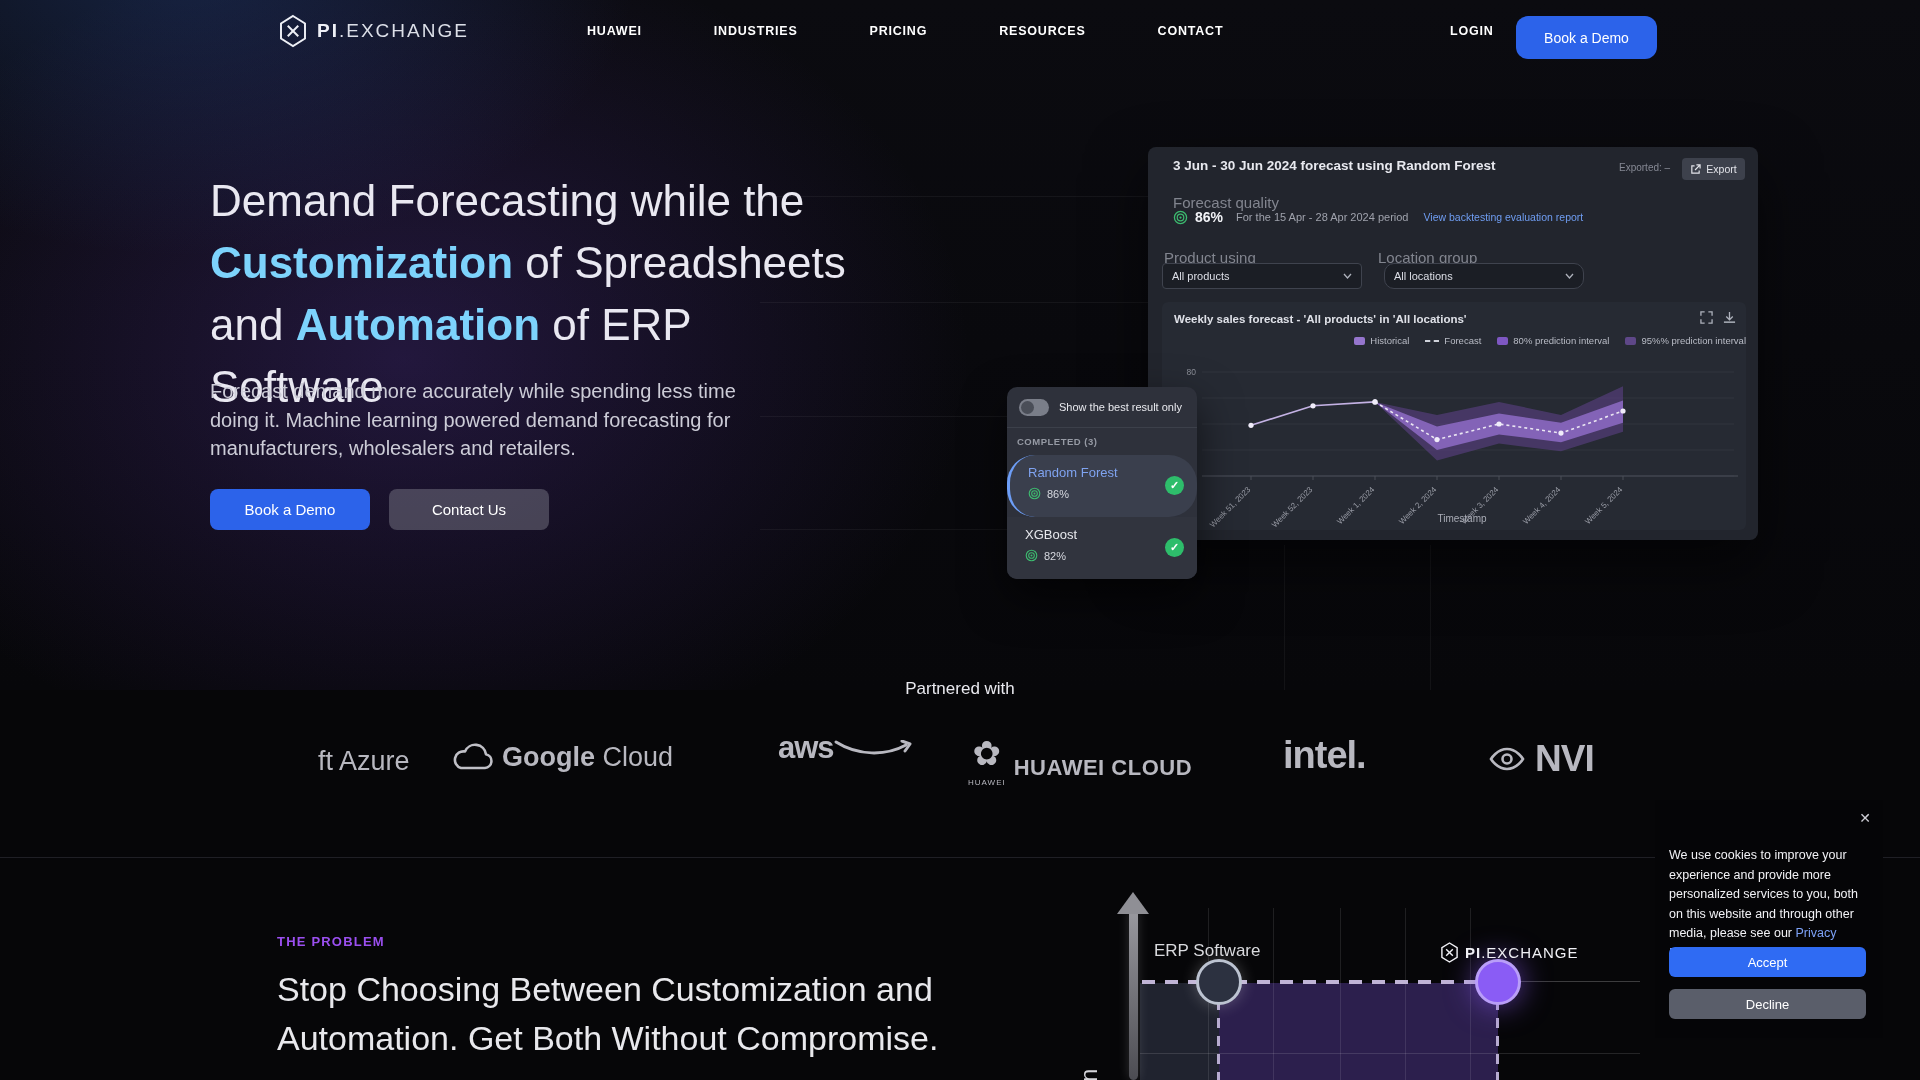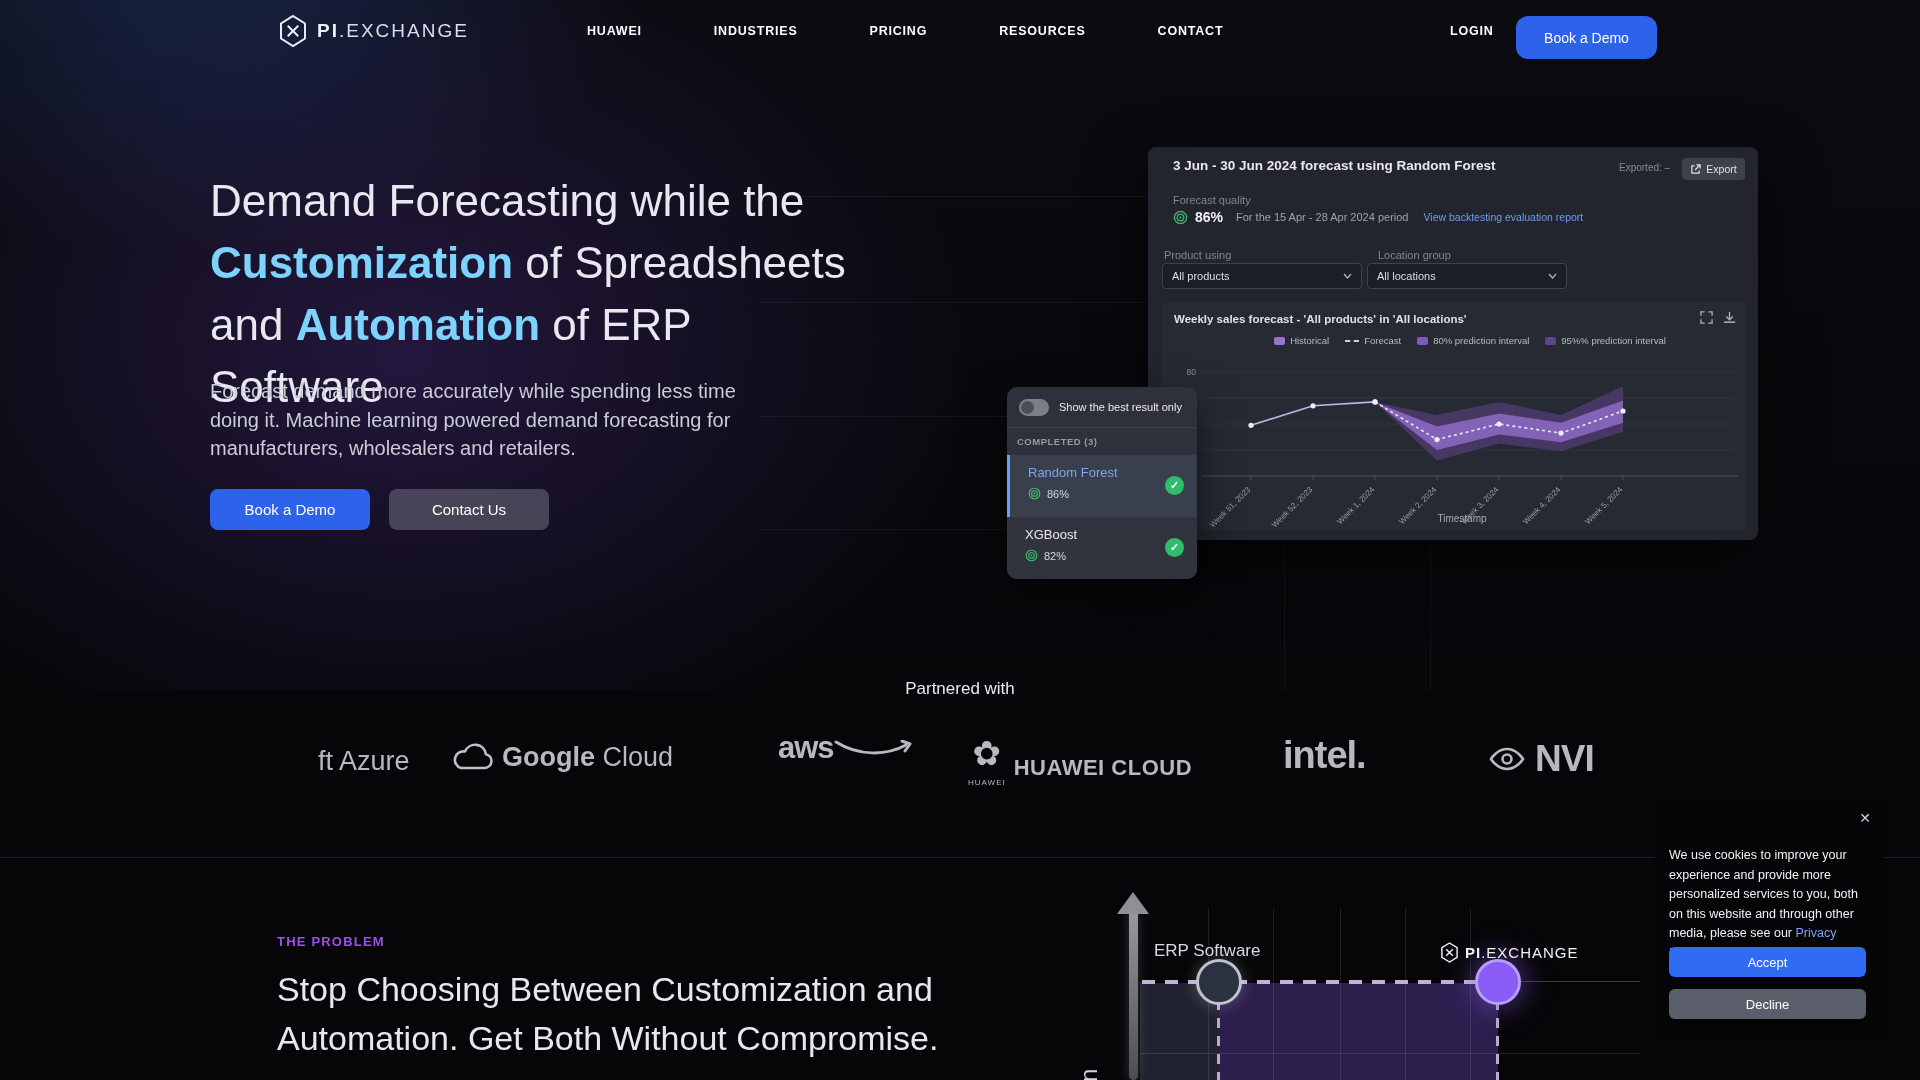--- a/index.html
+++ b/index.html
@@ -38,57 +38,57 @@
   #cta-secondary { left:389px; top:489px; width:160px; height:41px; background:rgba(130,130,145,.45); }
 
   
   #dash { left:1148px; top:147px; width:610px; height:393px; background:#22252d; border-radius:8px;
     box-shadow:0 24px 60px rgba(0,0,0,.55); z-index:10; }
   #dash-title { left:25px; top:11px; font-size:13.5px; font-weight:700; color:#e8e9ef; }
   #exported { left:471px; top:15px; font-size:10px; color:#868994; }
   #export-btn { left:534px; top:11px; width:63px; height:22px; background:#3d414c; border:none;
     border-radius:4px; color:#e3e4ea; font-size:10.5px; font-family:inherit; cursor:pointer;
     display:flex; align-items:center; justify-content:center; gap:5px; }
-  .mini-label { font-size:11px; color:#82858f; }
+  .mini-label { font-size:15px; color:#82858f; }
   #fq-label { left:25px; top:47px; }
   #quality-row { left:25px; top:62px; display:flex; align-items:center; gap:7px; }
   #quality-score { font-size:14px; font-weight:700; color:#f2f3f7; }
   #quality-period { font-size:11px; color:#9fa2ac; margin-left:6px; }
   #report-link { font-size:10.5px; color:#6f9df2; margin-left:8px; cursor:pointer; }
   #pg-label { left:16px; top:102px; } #lg-label { left:230px; top:102px; }
   .dropdown { top:116px; width:200px; height:26px; background:#1b1e25; border:1px solid #3f434e;
     border-radius:4px; display:flex; align-items:center; justify-content:space-between;
     padding:0 9px; font-size:11px; color:#dcdee6; cursor:pointer; }
-  #dd-product { left:14px; } #dd-location { left:219px; }
+  #dd-product { left:14px; } #dd-location { left:236px;border-radius:10px; }
   #chart-card { left:14px; top:155px; width:584px; height:228px; background:#262a33; border-radius:6px; }
   #cc-title { left:12px; top:11px; font-size:11.5px; font-weight:700; color:#dfe1e8; }
   .cc-icon { top:9px; color:#aeb2bc; cursor:pointer; }
   #icon-fs { left:538px; } #icon-dl { left:561px; }
-  #legend { left:16px; top:33px; width:584px; display:flex; justify-content:center; gap:16px;
+  #legend { left:0; top:33px; width:584px; display:flex; justify-content:flex-end; gap:16px;
     font-size:9.5px; color:#b9bcc6; align-items:center; }
   .leg { display:flex; align-items:center; gap:5px; }
   .sw { width:11px; height:8px; border-radius:2px; }
   .sw-hist { background:#9575cd; }
   .sw-fc { width:14px; height:0; border-top:2px dashed #cfd2da; border-radius:0; }
   .sw-80 { background:#7e57c2; }
   .sw-95 { background:#5e4788; }
 
   
   #popup { left:1007px; top:387px; width:190px; height:192px; background:#2e313b; border-radius:10px;
     box-shadow:0 18px 44px rgba(0,0,0,.6); z-index:40; overflow:hidden; }
   #toggle-row { left:0; top:0; width:190px; height:41px; display:flex; align-items:center; gap:10px;
     padding:0 12px; border-bottom:1px solid #3c404a; }
   #toggle { width:30px; height:17px; border-radius:9px; background:#7a7e89; position:relative;
     cursor:pointer; flex:0 0 auto; }
   #toggle .knob { position:absolute; left:2px; top:2px; width:13px; height:13px; border-radius:50%;
     background:#4a4e58; }
   #toggle-label { font-size:11px; color:#e8e9ee; }
   #completed { left:10px; top:49px; font-size:9.5px; font-weight:700; letter-spacing:.5px; color:#969aa4; }
   .model-row { left:0; width:190px; cursor:pointer; }
-  #model-1 { top:68px; height:62px; background:#3a3f4d; border-left:3px solid #6d9ef7; }
+  #model-1 { top:68px; height:62px; background:#3a3f4d; border-left:3px solid #6d9ef7;border-radius:28px; }
   #model-2 { top:130px; height:62px; background:#31343e; }
   .model-name { position:absolute; left:18px; top:10px; font-size:13px; }
   #model-1 .model-name { color:#7fa3f0; }
   #model-2 .model-name { color:#e8e9ee; }
   .model-score { position:absolute; left:18px; top:32px; display:flex; align-items:center; gap:6px;
     font-size:11px; color:#d6d8df; }
   .check { position:absolute; right:13px; top:21px; width:19px; height:19px; border-radius:50%;
     background:#2ebd6b; color:#fff; font-size:11px; font-weight:700; display:flex;
     align-items:center; justify-content:center; }
 

